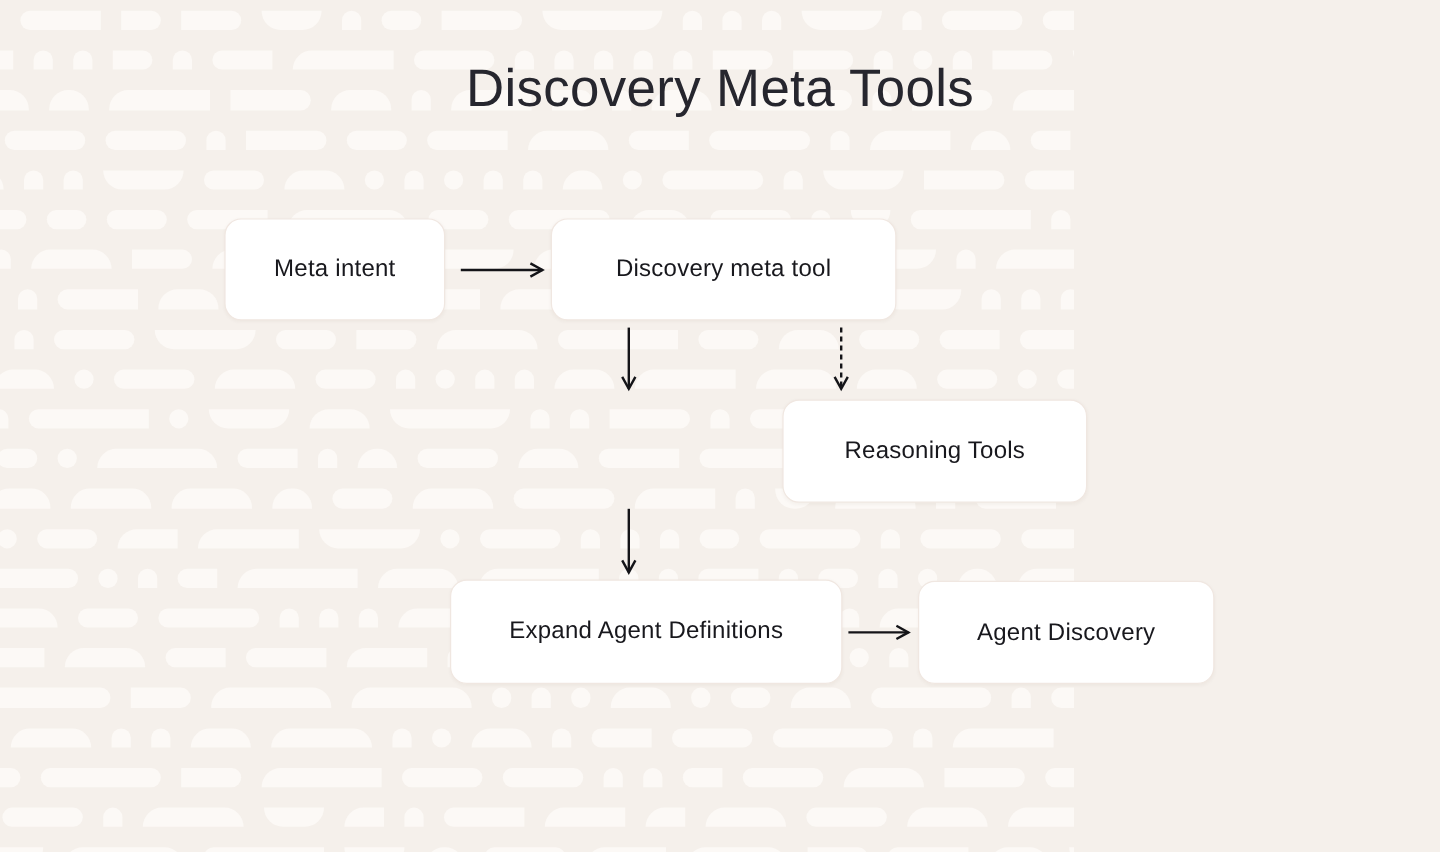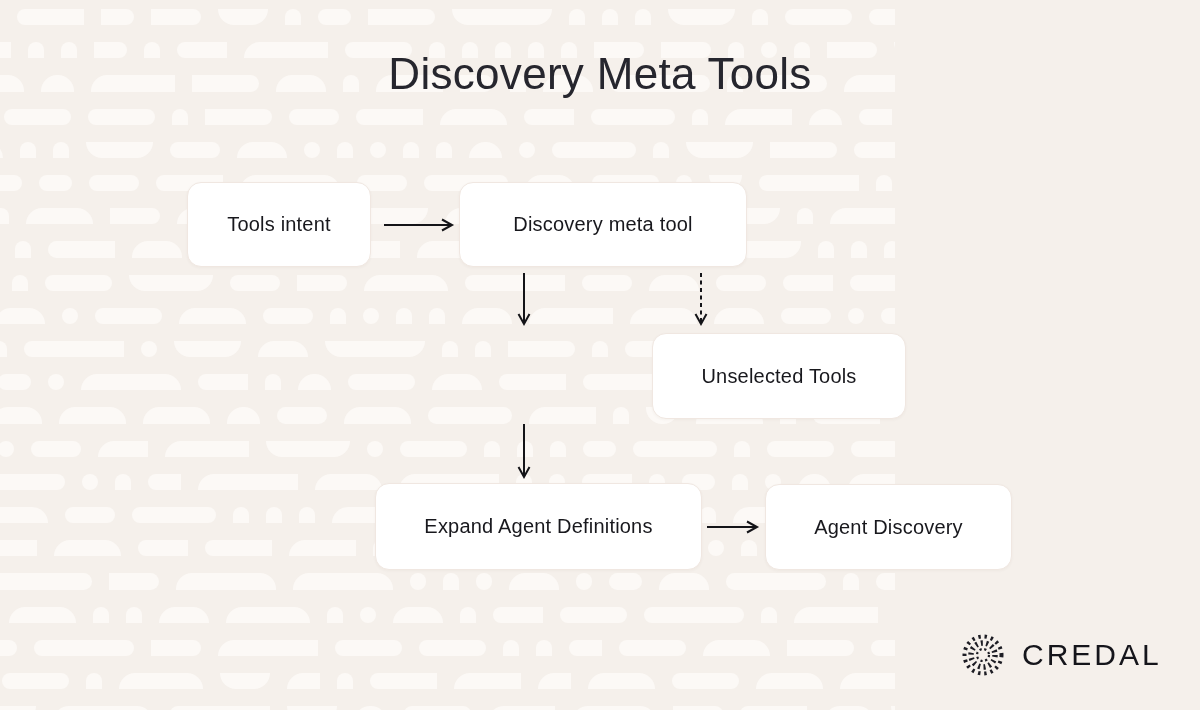--- a/index.html
+++ b/index.html
@@ -421,37 +421,29 @@
       </marker>
     </defs>
     <line x1="384" y1="225" x2="452" y2="225" stroke="#141418" stroke-width="2" marker-end="url(#head)"></line>
     <line x1="524" y1="273" x2="524" y2="324" stroke="#141418" stroke-width="2" marker-end="url(#head)"></line>
     <line x1="701" y1="273" x2="701" y2="324" stroke="#141418" stroke-width="2" stroke-dasharray="4 3.5" marker-end="url(#head)"></line>
     <line x1="524" y1="424" x2="524" y2="477" stroke="#141418" stroke-width="2" marker-end="url(#head)"></line>
     <line x1="707" y1="527" x2="757" y2="527" stroke="#141418" stroke-width="2" marker-end="url(#head)"></line>
   </svg>
 
   <div class="node n-user-intent">
-    <span>Tools intent</span>
+    <span>Meta intent</span>
   </div>
   <div class="node n-discovery">
     <span>Discovery meta tool</span>
   </div>
   <div class="node n-unselected">
-    <span>Unselected Tools</span>
+    <span>Reasoning Tools</span>
   </div>
   <div class="node n-expand">
     <span>Expand Agent Definitions</span>
   </div>
   <div class="node n-agent">
     <span>Agent Discovery</span>
   </div>
 
-  <div class="brand">
-    <svg width="46" height="46" viewBox="0 0 46 46" xmlns="http://www.w3.org/2000/svg">
-      <circle cx="23" cy="23" r="6" fill="none" stroke="#1d1d24" stroke-width="2.2" stroke-dasharray="2.2 2.6"></circle>
-      <circle cx="23" cy="23" r="12" fill="none" stroke="#1d1d24" stroke-width="5.5" stroke-dasharray="2 3.4"></circle>
-      <circle cx="23" cy="23" r="18.5" fill="none" stroke="#1d1d24" stroke-width="4" stroke-dasharray="2.4 3.9"></circle>
-    </svg>
-    <span class="brand-text">CREDAL</span>
-  </div>
 
 </div>
 
 </body></html>

